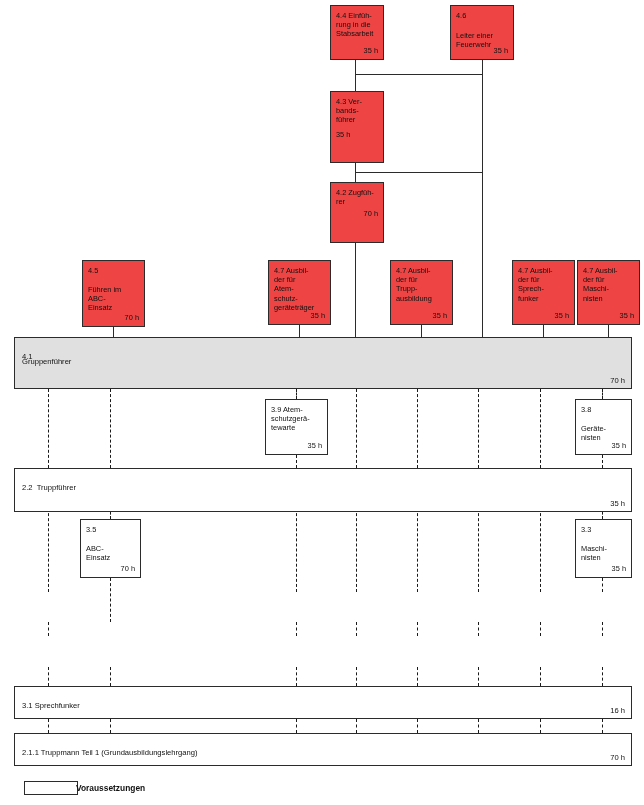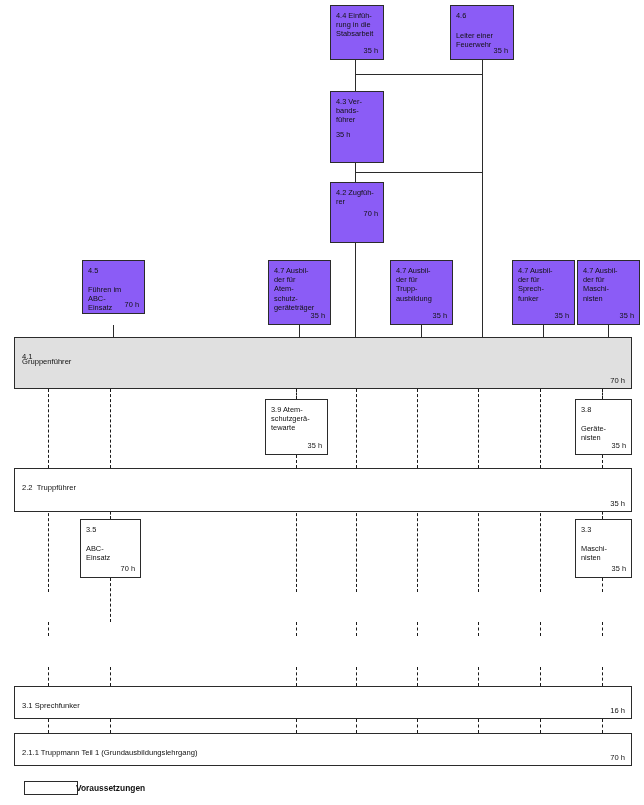--- a/index.html
+++ b/index.html
@@ -13,21 +13,21 @@
     height:805px;
     overflow:hidden;
     background:#fff;
   }
 
   
   .node{
     position:absolute;
     box-sizing:border-box;
     border:1px solid #2b2b2b;
-    background:#8b5cf6;
+    background:#ef4444;
     color:#111;
     font-size:7.4px;
     line-height:9.2px;
     overflow:hidden;
   }
   .node.plain{ background:#ffffff; }
   .node .code{
     position:absolute;
     left:5px;
     top:5px;
@@ -199,21 +199,21 @@
 führer</span>
     <span class="hrs" style="right:auto; left:5px; bottom:auto; top:38px;">35 h</span>
   </div>
 
   <div class="node" style="left:330px; top:182px; width:54px;  height:61px;">
     <span class="code">4.2  Zugfüh-
 rer</span>
     <span class="hrs" style="bottom:auto; top:26px;">70 h</span>
   </div>
 
-  <div class="node" style="left:82px;  top:260px; width:63px;  height:54px;">
+  <div class="node" style="left:82px;  top:260px; width:63px;  height:67px;">
     <span class="code">4.5</span>
     <span class="ttl" style="top:24px;">Führen im
 ABC-
 Einsatz</span>
     <span class="hrs">70 h</span>
   </div>
 
   <div class="node" style="left:268px; top:260px; width:63px;  height:65px;">
     <span class="code">4.7 Ausbil-
 der für

